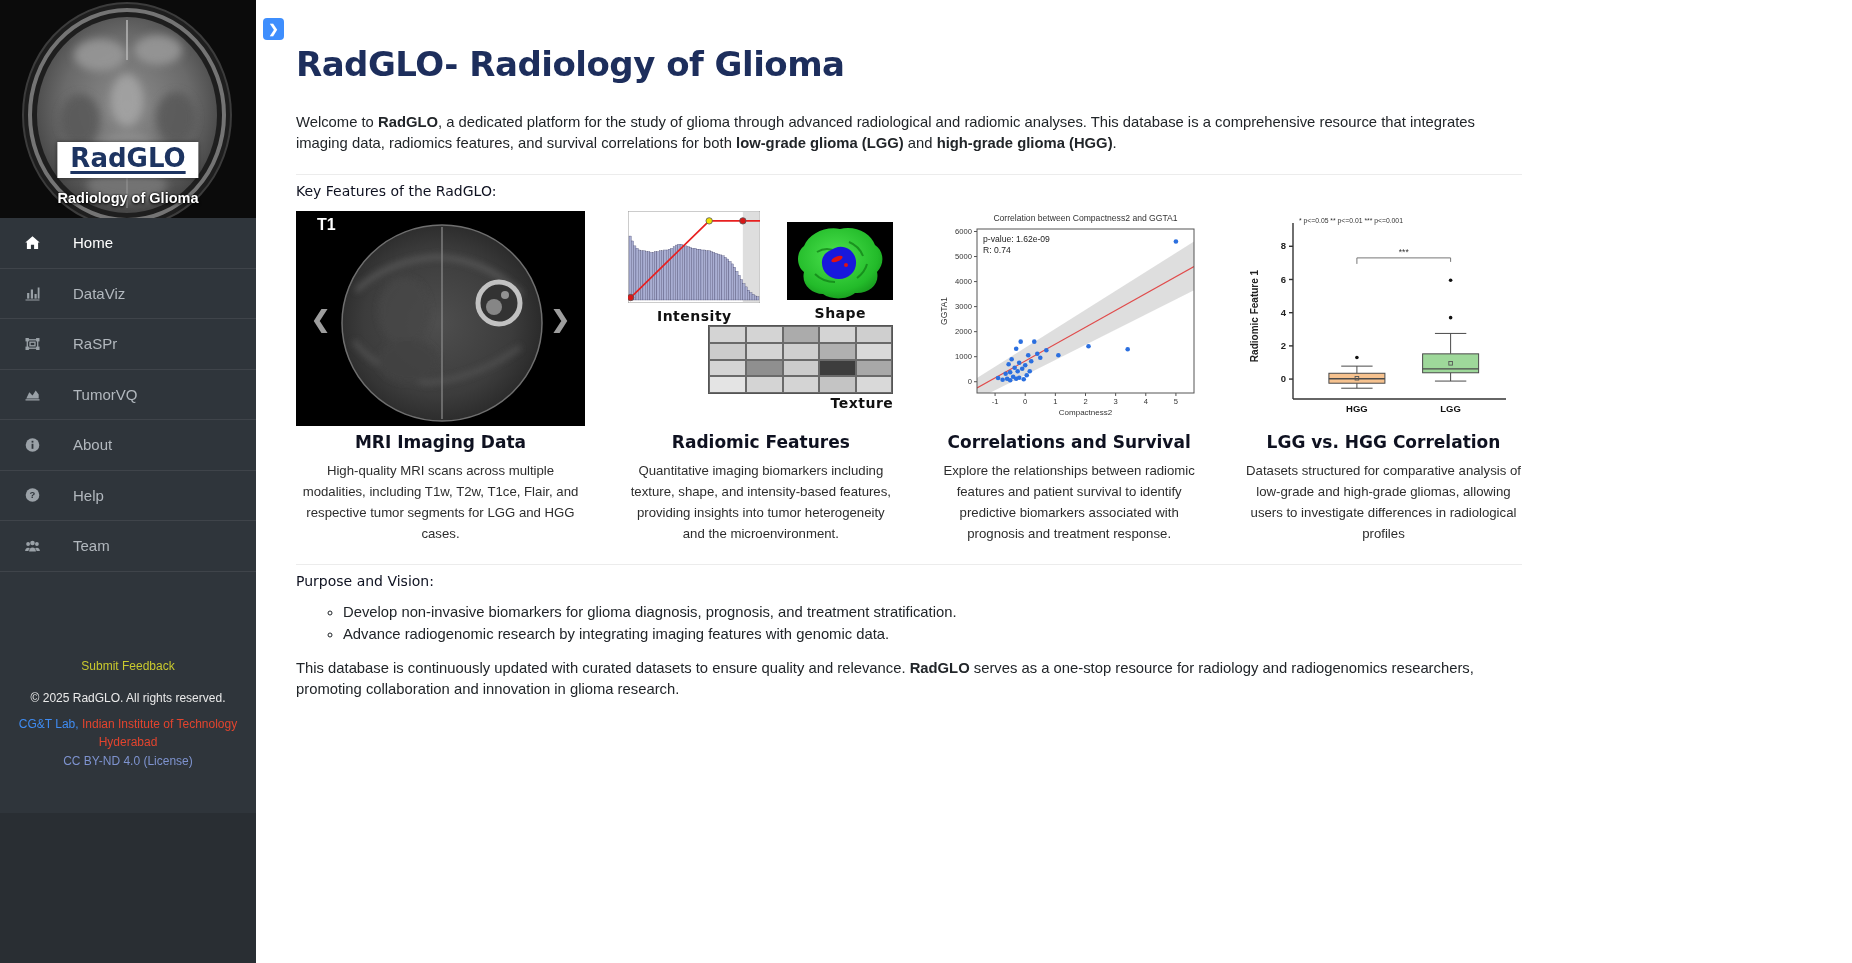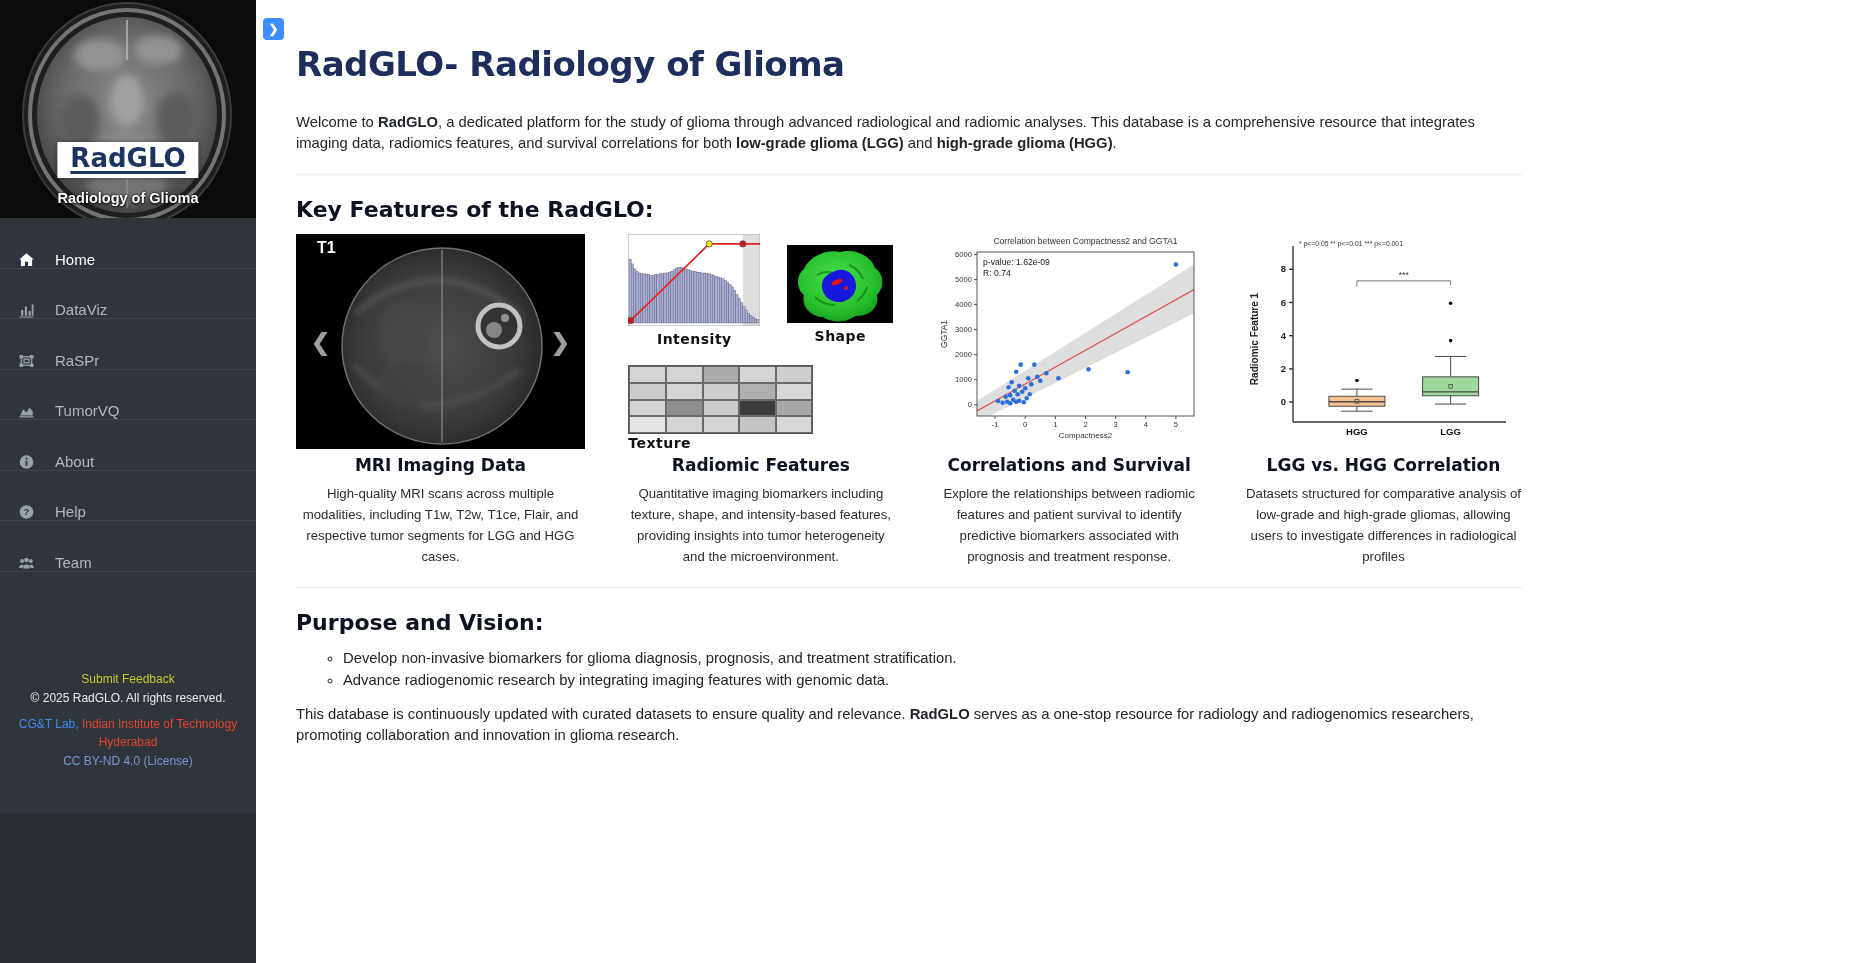--- a/index.html
+++ b/index.html
@@ -12,68 +12,68 @@
   
   .sidebar { width:256px; min-width:256px; background:#2f353b; position:relative; }
   .sb-header { height:218px; position:relative; background:#000; overflow:hidden; }
   .sb-header svg { display:block; }
   .sb-logo-box { position:absolute; left:50%; transform:translateX(-50%); top:142px;
     background:#fff; padding:1px 13px 5px; box-shadow:0 0 4px rgba(0,0,0,.5); }
   .sb-logo { font-family:"DejaVu Sans", sans-serif; font-weight:800; font-size:26px;
     color:#1d3461; text-decoration:underline; text-decoration-thickness:3px; text-underline-offset:4px; }
   .sb-tagline { position:absolute; top:190px; width:100%; text-align:center; color:#fff;
     font-weight:bold; font-size:14.5px; text-shadow:0 1px 3px #000, 0 0 2px #000; }
-  .nav-item { height:50.5px; display:flex; align-items:flex-end; padding-left:17px; gap:20px;
+  .nav-item { height:50.5px; display:flex; align-items:center; padding-left:23px; gap:32px;
     border-bottom:1px solid rgba(255,255,255,.08); cursor:pointer; font-size:15px; color:#b2b8be; }
   .nav-item .icon { width:18px; display:flex; justify-content:center; color:#9aa1a7; }
   .nav-item .icon svg { width:17px; height:16px; }
   .nav-item.active { color:#ffffff; }
   .nav-item.active .icon { color:#ffffff; }
   .sb-footer { position:absolute; bottom:193px; width:100%; text-align:center;
     font-size:12px; line-height:18px; }
   .sb-feedback { color:#c9c92e; cursor:pointer; }
-  .sb-copy { color:#eaeaea; margin-top:1px; }
+  .sb-copy { color:#eaeaea; margin-top:14px; }
   .sb-lab-line { margin-top:8px; }
   .sb-lab { color:#3f8cf3; cursor:pointer; }
   .sb-inst { color:#e2442e; cursor:pointer; }
   .sb-city { color:#e2442e; cursor:pointer; }
   .sb-license { color:#7e93cf; margin-top:1px; cursor:pointer; }
   .sb-dark { position:absolute; bottom:0; width:100%; height:150px; background:#292e33; }
   
   .main { flex:1; position:relative; background:#fff; padding-left:40px; }
   .toggle-btn { position:absolute; left:7px; top:18px; width:21px; height:22px;
     background:#3e8efd; border-radius:4px; color:#fff; display:flex; align-items:center;
     justify-content:center; font-size:12px; font-weight:bold; cursor:pointer; }
   .content { width:1226px; }
   h1.page-title { margin:44px 0 0; font-family:"DejaVu Sans", sans-serif; font-weight:800;
     font-size:34px; color:#1d2e5c; letter-spacing:-0.5px; }
   p.welcome { margin:28px 0 0; font-size:14.8px; line-height:21px; color:#212529; }
   p.welcome b { font-weight:bold; }
   hr.divider { border:none; border-top:1px solid #ececec; margin:20px 0 0; }
-  h2.sec-heading { margin:22px 0 0; font-family:"DejaVu Sans", sans-serif; font-weight:700;
-    font-size:22px; color:#0e1120; }
+  h2.sec-heading { margin:8px 0 0; font-family:"DejaVu Sans", sans-serif; font-weight:400;
+    font-size:14px; color:#0e1120; }
   .cards { display:flex; justify-content:space-between; margin-top:12px; }
   .card {} .card-c1{width:289px} .card-c2{width:265px} .card-c3{width:265px} .card-c4{width:277px}
   .card-img { height:215px; position:relative; }
   .card-title { margin-top:6px; text-align:center; font-family:"DejaVu Sans", sans-serif;
     font-weight:800; font-size:17px; color:#0e1120; }
   .card-desc { margin-top:8px; text-align:center; font-size:13.2px; line-height:21px; color:#2d2d2d; }
   
   .carousel { width:289px; height:215px; background:#000; position:relative; }
   .carousel svg { display:block; }
   .t1-label { position:absolute; left:21px; top:5px; color:#fff; font-weight:bold; font-size:16px; }
   .chev { position:absolute; top:50%; transform:translateY(-50%); color:#9d9d9d; font-size:23px;
     cursor:pointer; font-weight:bold; }
   .chev.prev { left:15px; } .chev.next { right:15px; }
   
   .rf-top { display:flex; justify-content:space-between; }
   .rf-int { width:132px; } .rf-shape { width:106px; margin-top:11px; }
   .rf-label { text-align:center; font-family:"DejaVu Sans", sans-serif; font-weight:bold;
     font-size:14px; color:#111; margin-top:1px; letter-spacing:0.5px; }
-  .rf-tex { margin-top:18px; display:flex; flex-direction:column; align-items:flex-start; }
+  .rf-tex { margin-top:1px; display:flex; flex-direction:column; align-items:flex-end; }
   #texture-grid { display:grid; grid-template-columns:repeat(5,36.6px); grid-auto-rows:16.8px;
     border:1px solid #555; }
   #texture-grid div { border:1px solid #6a6a6a; }
   
   p.purpose-intro { margin:17px 0 0; font-size:14.8px; line-height:21px; color:#212529; }
   ul.purpose-list { margin:13px 0 0; padding-left:47px; list-style-type:circle; }
   ul.purpose-list li { font-size:14.8px; line-height:20.5px; margin:1px 0; color:#212529; }
   p.closing { margin:14px 0 0; font-size:14.8px; line-height:21px; color:#212529; width:1226px; }
   .sec-gap { margin-top:47px; }
 </style>

